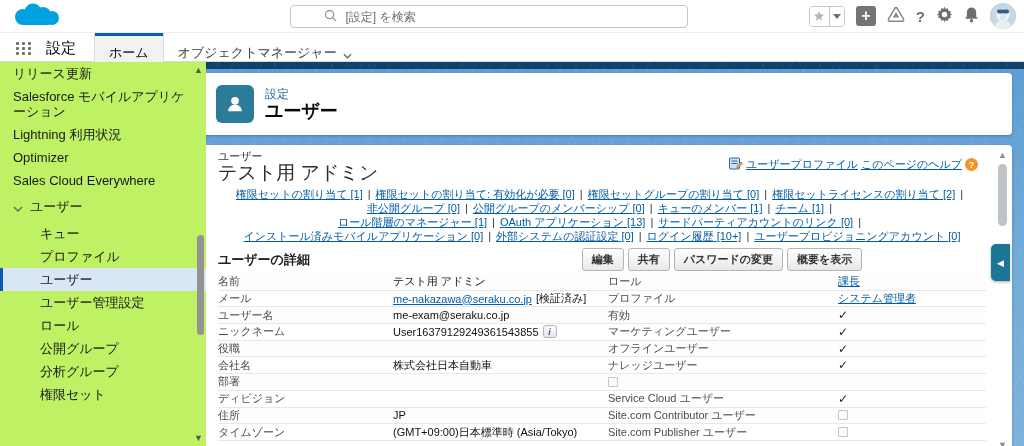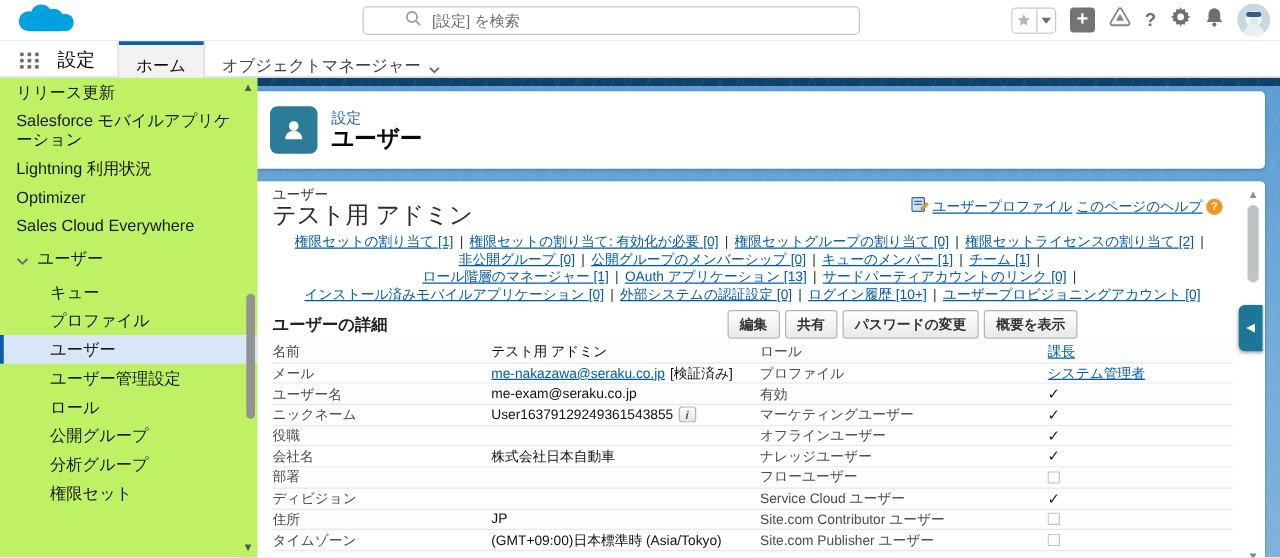--- a/index.html
+++ b/index.html
@@ -357,21 +357,20 @@
             <div class="dlabel r">ナレッジユーザー</div>
             <div class="dval r">
               <span class="check-icon"></span>
             </div>
           </div>
           <div class="drow">
             <div class="dlabel l">部署</div>
             <div class="dval l">
               <span></span>
             </div>
-            <div class="dlabel r">フローユーザー</div>
             <div class="dval r">
               <span class="cbx"></span>
             </div>
           </div>
           <div class="drow">
             <div class="dlabel l">ディビジョン</div>
             <div class="dval l">
               <span></span>
             </div>
             <div class="dlabel r">Service Cloud ユーザー</div>

